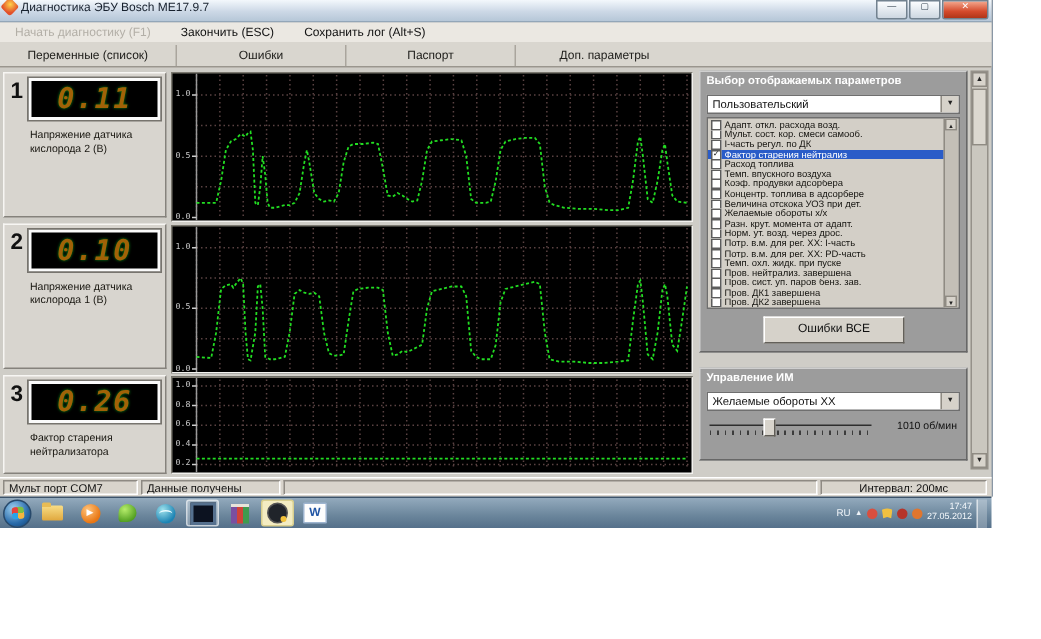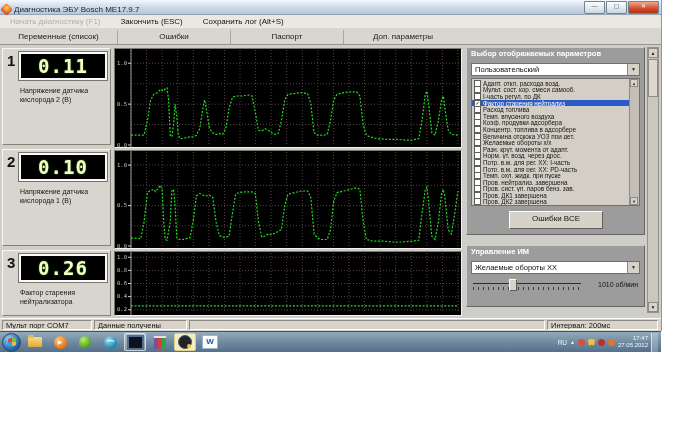--- a/index.html
+++ b/index.html
@@ -3,21 +3,21 @@
 <meta charset="utf-8">
 <style>
   html,body{margin:0;padding:0;}
   #screen{position:relative;width:694px;height:426px;background:#ffffff;overflow:hidden;
           font-family:"Liberation Sans",sans-serif;color:#111;}
   
   #appwin{position:absolute;left:0;top:0;width:661px;height:331px;background:#cfcdc7;
           border-right:1px solid #8a97a5;}
   .titlebar{position:absolute;left:0;top:0;width:100%;height:15px;
             background:linear-gradient(#f3f8fc,#ccd8e6 55%,#b6c7d8);border-bottom:1px solid #93a6b8;
-            display:flex;align-items:flex-end;gap:3px;padding:0 2px;box-sizing:border-box;}
+            display:flex;align-items:flex-start;gap:3px;padding:0 2px;box-sizing:border-box;}
   .app-icon{width:9px;height:9px;background:radial-gradient(circle at 40% 35%,#ffd24a,#e2502a 70%);
             transform:rotate(45deg);border-radius:2px;flex:none;}
   .title-text{font-size:8px;color:#17212e;white-space:nowrap;}
   .capbtns{margin-left:auto;display:flex;gap:1px;}
   .cap-btn{width:19px;height:11px;border:1px solid #72828f;border-radius:0 0 2px 2px;
            background:linear-gradient(#fcfeff,#cdd7e1);font-size:6px;line-height:9px;text-align:center;color:#33414e;}
   .cap-close{width:29px;background:linear-gradient(#f3a68c,#d44a2c 60%,#b03518);color:#fff;}
   
   .menubar{position:absolute;left:0;top:15px;width:100%;height:13px;background:#ebe8e2;
            display:flex;align-items:center;font-size:8px;}
@@ -30,22 +30,22 @@
        color:#21201d;white-space:nowrap;overflow:hidden;}
   .tab.active{height:17px;line-height:16px;font-weight:bold;background:#e4e1da;
               border:1px solid #7d7a73;border-bottom:none;box-shadow:inset 0 1px 0 #fff;}
   
   .gauge{position:absolute;left:2px;width:109px;background:#d8d5cf;
          border:1px solid;border-color:#f7f6f3 #85827c #85827c #f7f6f3;box-sizing:border-box;}
   .gnum{position:absolute;left:4px;top:3px;font-size:15px;font-weight:bold;color:#111;}
   .lcd{position:absolute;left:16px;top:3px;width:88px;height:28px;background:#000;
        border:2px solid #fafafa;outline:1px solid #77746e;box-sizing:border-box;
        display:flex;align-items:center;justify-content:center;}
-  .lcd-value{font-family:"DejaVu Sans Mono",monospace;font-weight:bold;
-             font-size:19px;color:#fef9c3;text-shadow:0 0 2px #0c8f1b;letter-spacing:1px;}
+  .lcd-value{font-family:"DejaVu Sans Mono",monospace;font-style:italic;font-weight:bold;
+             font-size:19px;color:#a16207;text-shadow:0 0 2px #0c8f1b;letter-spacing:1px;}
   .glabel{position:absolute;left:17px;top:37px;width:88px;font-size:7px;line-height:1.3;color:#17150f;}
   
   .chart{position:absolute;left:114px;width:348px;background:#000;
          border:1px solid;border-color:#7b786f #f2f1ee #f2f1ee #7b786f;box-sizing:border-box;}
   .chart .ytick{position:absolute;left:1px;width:11px;text-align:right;font-size:5.5px;
                 color:#c9c9c9;font-family:"DejaVu Sans Mono",monospace;}
   
   .rpanel{position:absolute;left:466px;top:47px;width:179px;height:266px;}
   .group{position:absolute;left:0;width:179px;background:#9c9c9c;box-sizing:border-box;
          border:1px solid;border-color:#cfcfcf #676767 #676767 #cfcfcf;}
@@ -390,21 +390,21 @@
     <div class="vscroll">
       <span class="arr" style="top:0">▲</span>
       <span class="arr" style="bottom:0">▼</span>
       <span class="vthumb"></span>
     </div>
 
     <div class="statusbar">
       <span class="sb-cell" style="left:2px;width:90px">Мульт порт COM7</span>
       <span class="sb-cell" style="left:94px;width:93px">Данные получены</span>
       <span class="sb-cell" style="left:189px;width:356px"></span>
-      <span class="sb-cell" style="left:547px;width:111px;text-align:left">Интервал: 200мс</span>
+      <span class="sb-cell" style="left:547px;width:111px;text-align:center">Интервал: 200мс</span>
     </div>
   </div>
 
   <div class="taskbar">
     <span class="orb">
         <span class="flag"></span>
       </span>
     <span class="tb-btn">
         <span class="i-folder"></span>
       </span>

